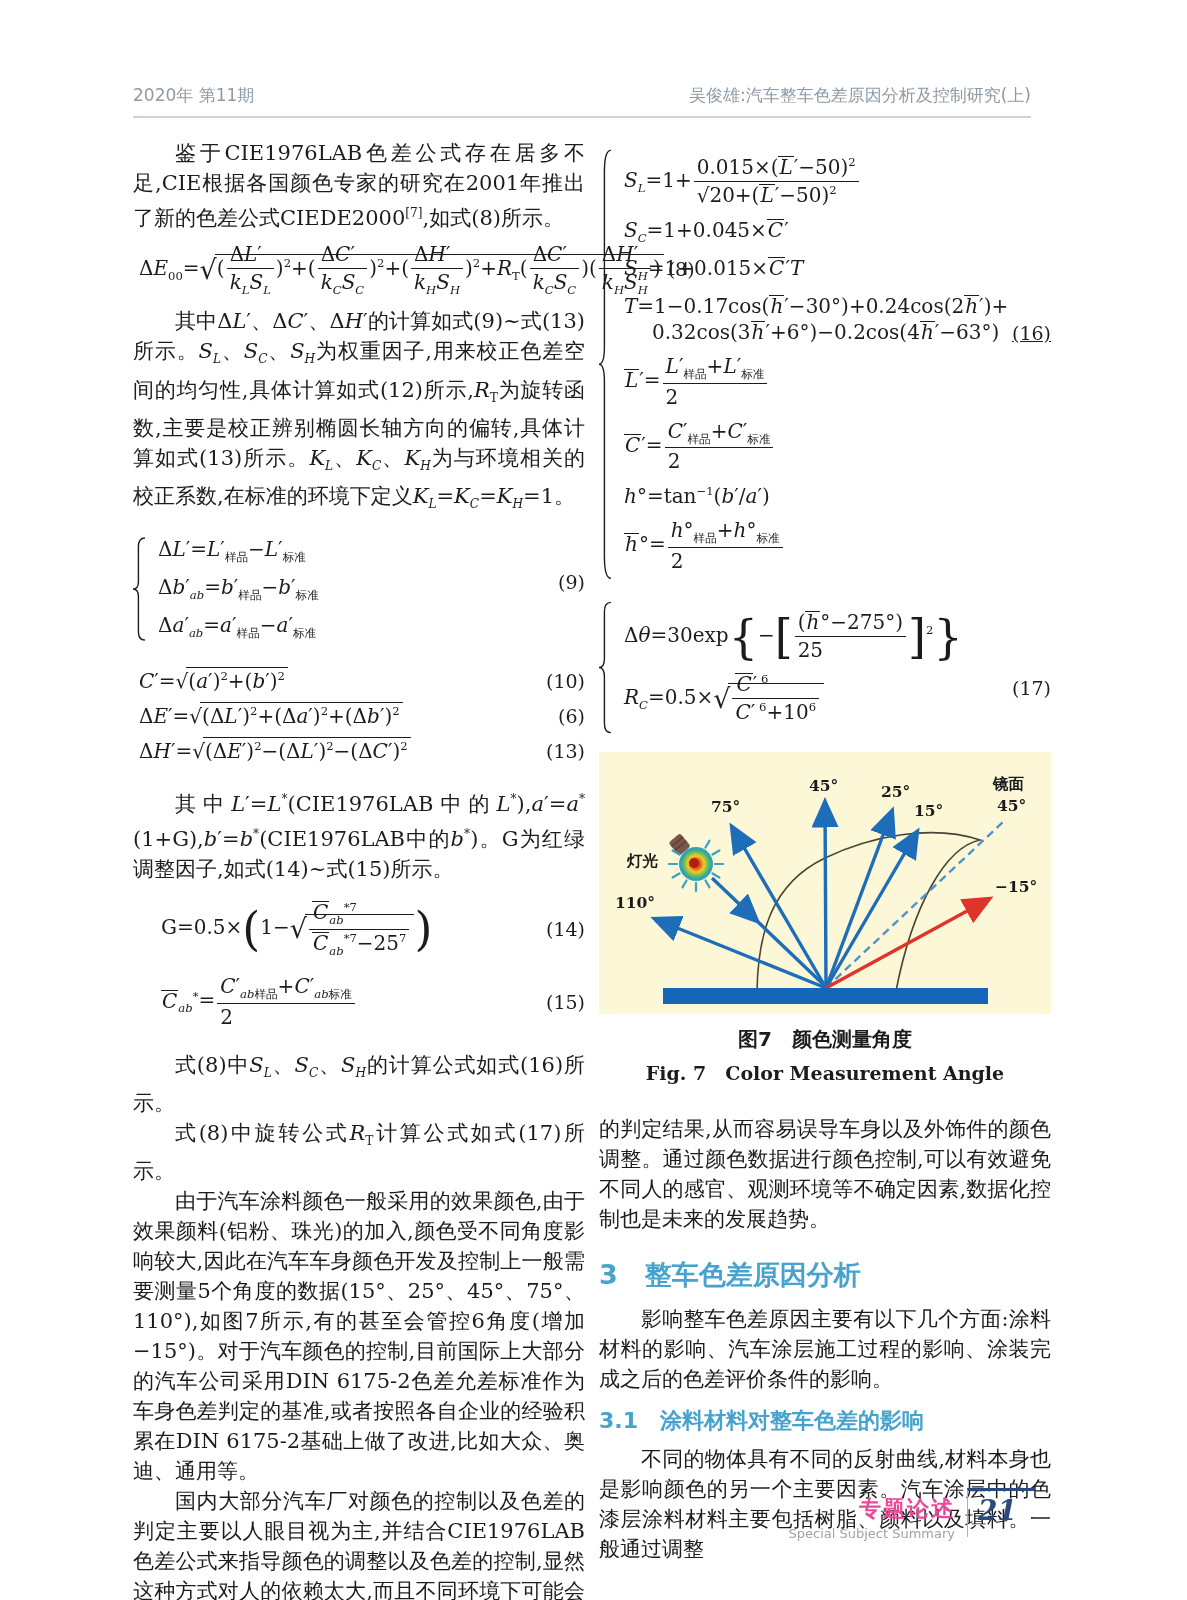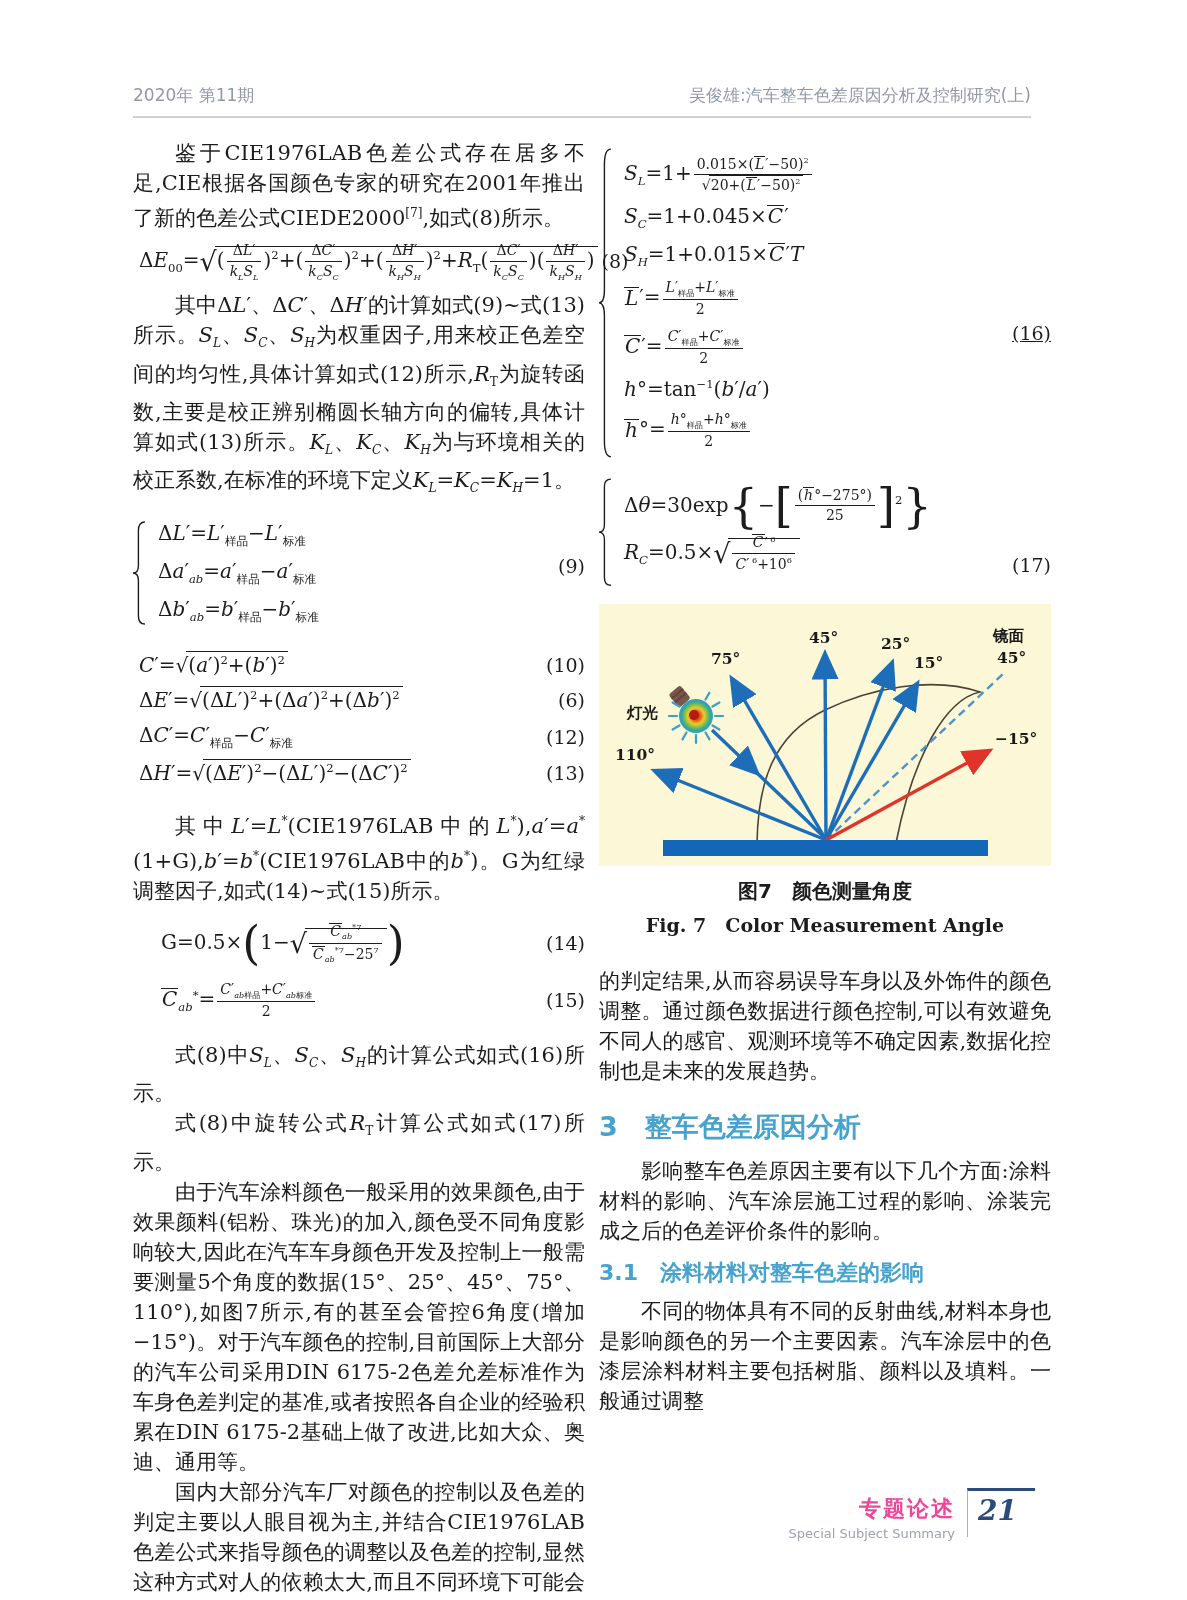--- a/index.html
+++ b/index.html
@@ -12,21 +12,21 @@
           font-family:"DejaVu Sans","Liberation Sans",sans-serif;}
   
   .cols{display:flex;gap:14px;margin:20px 134px 0 133px;}
   .col{width:452px;font-size:21px;line-height:30px;text-align:justify;}
   .col p{margin:0;text-indent:2em;}
   .col p.noind{text-indent:0;}
   
   .eq{display:flex;align-items:center;margin:9px 0;font-size:20px;line-height:1.3;}
   .eq .ebody{flex:1;padding-left:6px;white-space:nowrap;}
   .eqnum{font-size:19px;padding-left:4px;}
-  .fr{display:inline-block;vertical-align:middle;text-align:center;font-size:14px;line-height:1.25;margin:0 2px;}
+  .fr{display:inline-block;vertical-align:middle;text-align:left;font-size:20px;line-height:1.25;margin:0 2px;}
   .fr .nu{display:block;padding:0 3px 1px;border-bottom:1.4px solid #1c1c1c;}
   .fr .de{display:block;padding:1px 3px 0;}
   .ov{border-top:1.4px solid #1c1c1c;padding:1px 3px 0 2px;margin-left:-2px;}
   .rad{font-size:135%;vertical-align:middle;}
   .bar{display:inline-block;border-top:1.3px solid #1c1c1c;line-height:1.05;padding:0 1px;}
   .bp{font-size:230%;font-weight:300;vertical-align:middle;line-height:0;}
   sub{font-size:58%;}
   sup{font-size:58%;}
   .ind{padding-left:28px;}
   .eqgroup{display:flex;margin:8px 0 18px;position:relative;}
@@ -78,37 +78,33 @@
       </div>
 
       <p>其中Δ<i>L</i>′、Δ<i>C</i>′、Δ<i>H</i>′的计算如式(9)~式(13)所示。<i>S<sub>L</sub></i>、<i>S<sub>C</sub></i>、<i>S<sub>H</sub></i>为权重因子,用来校正色差空间的均匀性,具体计算如式(12)所示,<i>R</i><sub>T</sub>为旋转函数,主要是校正辨别椭圆长轴方向的偏转,具体计算如式(13)所示。<i>K<sub>L</sub></i>、<i>K<sub>C</sub></i>、<i>K<sub>H</sub></i>为与环境相关的校正系数,在标准的环境下定义<i>K<sub>L</sub></i>=<i>K<sub>C</sub></i>=<i>K<sub>H</sub></i>=1。</p>
 
       <div class="eqgroup" style="align-items:center;">
         <svg class="brace" width="13" height="104" viewBox="0 0 12 100" preserveAspectRatio="none">
             <path d="M11 1 Q5 1 5 9 L5 43 Q5 50 0 50 Q5 50 5 57 L5 91 Q5 99 11 99" fill="none" stroke="#1c1c1c" stroke-width="1.4" vector-effect="non-scaling-stroke"></path>
           </svg>
         <div class="lines">
           <div class="eqline">Δ<i>L</i>′=<i>L</i>′<sub>样品</sub>−<i>L</i>′<sub>标准</sub></div>
+          <div class="eqline">Δ<i>b</i>′<sub><i>ab</i></sub>=<i>b</i>′<sub>样品</sub>−<i>b</i>′<sub>标准</sub></div>
           <div class="eqline">Δ<i>a</i>′<sub><i>ab</i></sub>=<i>a</i>′<sub>样品</sub>−<i>a</i>′<sub>标准</sub></div>
-          <div class="eqline">Δ<i>b</i>′<sub><i>ab</i></sub>=<i>b</i>′<sub>样品</sub>−<i>b</i>′<sub>标准</sub></div>
         </div>
         <span class="gnum" style="top:40px;">(9)</span>
       </div>
 
       <div class="eq">
         <span class="ebody"><i>C</i>′=√<span class="ov">(<i>a</i>′)<sup>2</sup>+(<i>b</i>′)<sup>2</sup></span></span>
         <span class="eqnum">(10)</span>
       </div>
       <div class="eq">
         <span class="ebody">Δ<i>E</i>′=√<span class="ov">(Δ<i>L</i>′)<sup>2</sup>+(Δ<i>a</i>′)<sup>2</sup>+(Δ<i>b</i>′)<sup>2</sup></span></span>
         <span class="eqnum">(6)</span>
-      </div>
-      <div class="eq">
-        <span class="ebody">Δ<i>C</i>′=<i>C</i>′<sub>样品</sub>−<i>C</i>′<sub>标准</sub></span>
-        <span class="eqnum">(12)</span>
       </div>
       <div class="eq">
         <span class="ebody">Δ<i>H</i>′=√<span class="ov">(Δ<i>E</i>′)<sup>2</sup>−(Δ<i>L</i>′)<sup>2</sup>−(Δ<i>C</i>′)<sup>2</sup></span></span>
         <span class="eqnum">(13)</span>
       </div>
 
       <p style="margin-top:20px;">其中<i>L</i>′=<i>L</i><sup>*</sup>(CIE1976LAB中的<i>L</i><sup>*</sup>),<i>a</i>′=<i>a</i><sup>*</sup>(1+G),<i>b</i>′=<i>b</i><sup>*</sup>(CIE1976LAB中的<i>b</i><sup>*</sup>)。G为红绿调整因子,如式(14)~式(15)所示。</p>
 
       <div class="eq" style="margin:16px 0;">
         <span class="ebody" style="padding-left:28px;">G=0.5×<span class="bp">(</span>1−<span class="rad">√</span><span class="ov"><span class="fr"><span class="nu"><span class="bar"><i>C</i></span><sub><i>ab</i></sub><sup>*7</sup></span><span class="de"><span class="bar"><i>C</i></span><sub><i>ab</i></sub><sup>*7</sup>−25<sup>7</sup></span></span></span><span class="bp">)</span></span>
@@ -128,20 +124,21 @@
     <div class="col">
 
       <div class="eqgroup">
         <svg class="brace" width="13" style="align-self:stretch;height:auto;" viewBox="0 0 12 100" preserveAspectRatio="none">
             <path d="M11 1 Q5 1 5 6 L5 46 Q5 50 0 50 Q5 50 5 54 L5 94 Q5 99 11 99" fill="none" stroke="#1c1c1c" stroke-width="1.4" vector-effect="non-scaling-stroke"></path>
           </svg>
         <div class="lines">
           <div class="eqline"><i>S<sub>L</sub></i>=1+<span class="fr"><span class="nu">0.015×(<span class="bar"><i>L</i></span>′−50)<sup>2</sup></span><span class="de">√<span class="ov">20+(<span class="bar"><i>L</i></span>′−50)<sup>2</sup></span></span></span></div>
           <div class="eqline"><i>S<sub>C</sub></i>=1+0.045×<span class="bar"><i>C</i></span>′</div>
           <div class="eqline"><i>S<sub>H</sub></i>=1+0.015×<span class="bar"><i>C</i></span>′<i>T</i></div>
+          <div class="eqline"><i>T</i>=1−0.17cos(<span class="bar"><i>h</i></span>′−30°)+0.24cos(2<span class="bar"><i>h</i></span>′)+<br><span class="ind">0.32cos(3<span class="bar"><i>h</i></span>′+6°)−0.2cos(4<span class="bar"><i>h</i></span>′−63°)</span></div>
           <div class="eqline"><span class="bar"><i>L</i></span>′=<span class="fr"><span class="nu"><i>L</i>′<sub>样品</sub>+<i>L</i>′<sub>标准</sub></span><span class="de">2</span></span></div>
           <div class="eqline"><span class="bar"><i>C</i></span>′=<span class="fr"><span class="nu"><i>C</i>′<sub>样品</sub>+<i>C</i>′<sub>标准</sub></span><span class="de">2</span></span></div>
           <div class="eqline"><i>h</i>°=tan<sup>−1</sup>(<i>b</i>′/<i>a</i>′)</div>
           <div class="eqline"><span class="bar"><i>h</i></span>°=<span class="fr"><span class="nu"><i>h</i>°<sub>样品</sub>+<i>h</i>°<sub>标准</sub></span><span class="de">2</span></span></div>
         </div>
         <span class="gnum" style="top:172px;text-decoration:underline;">(16)</span>
       </div>
 
       <div class="eqgroup">
         <svg class="brace" width="13" style="align-self:stretch;height:auto;" viewBox="0 0 12 100" preserveAspectRatio="none">

